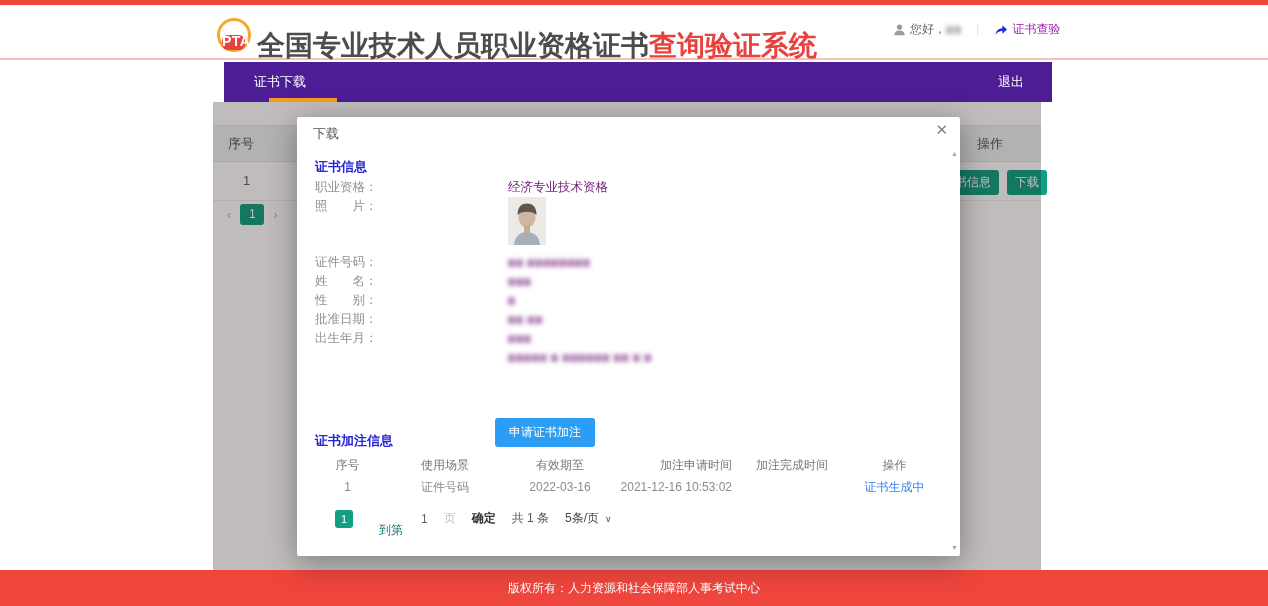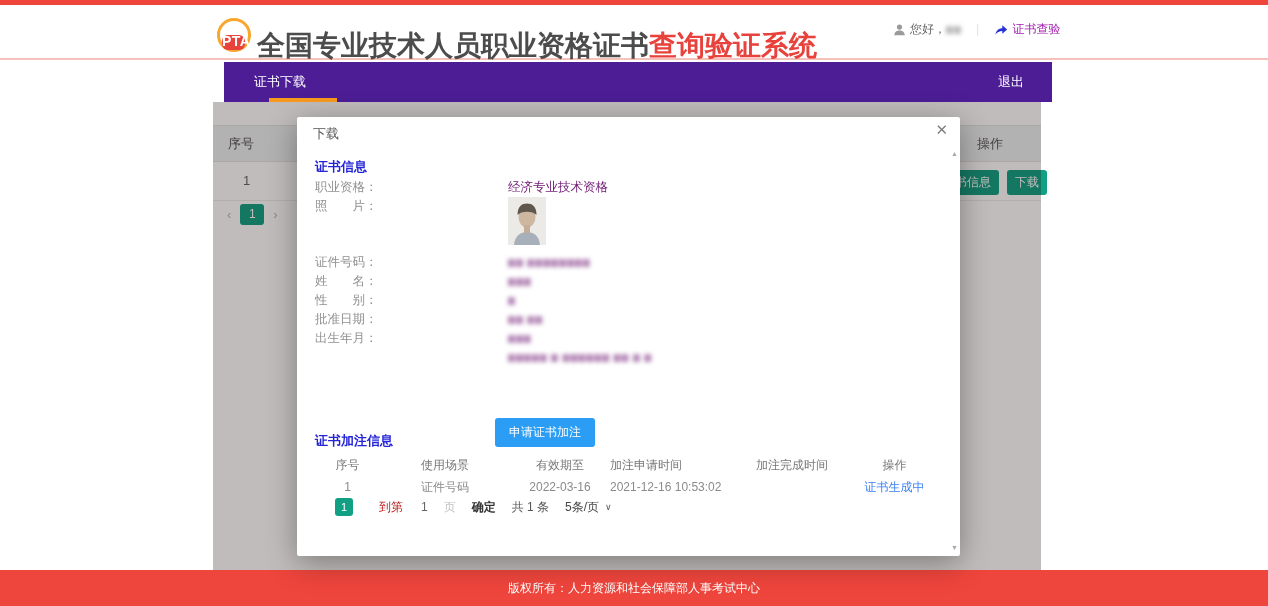--- a/index.html
+++ b/index.html
@@ -49,29 +49,29 @@
   .frow.photo-row{height:56px;}
   .flabel{width:193px;flex:none;white-space:pre;}
   .fvalue{color:#701a75;}
   .photo{width:38px;height:48px;background:#e9e7e2;overflow:hidden;filter:blur(0.6px);}
   .apply-btn{position:absolute;left:198px;top:277px;background:#2b9df4;color:#fff;font-size:12px;padding:6px 14px;border:none;border-radius:3px;cursor:pointer;margin-top:24px;}
   .mtable{position:absolute;left:18px;top:337px;width:622px;font-size:12px;}
   .mtr{display:flex;height:22px;line-height:22px;}
   .mtr .c0{width:65px;text-align:center;}
   .mtr .c1{width:130px;text-align:center;}
   .mtr .c2{width:100px;text-align:center;}
-  .mtr .c3{width:122px;text-align:left;}
+  .mtr .c3{width:122px;text-align:right;}
   .mtr .c4{width:120px;text-align:center;}
   .mtr .c5{width:85px;text-align:center;}
   .mth{color:#777;}
   .mtd{color:#8b8b8b;}
   .link-blue{color:#3b82f6;cursor:pointer;}
   .mpag{position:absolute;left:18px;top:381px;display:flex;align-items:center;font-size:12px;color:#555;}
   .mpg-chip{width:18px;height:18px;background:#12a084;border-radius:3px;color:#fff;text-align:center;line-height:18px;font-size:11px;margin-left:20px;cursor:pointer;}
-  .mpg-light{color:#b91c1c;margin-left:26px;}
+  .mpg-light{color:#0f766e;margin-left:26px;margin-top:24px;}
   .mpg-input{color:#666;margin-left:18px;cursor:text;}
   .mpg-suffix{color:#c3c3c3;margin-left:16px;}
   .mpg-confirm{color:#333;font-weight:bold;margin-left:16px;cursor:pointer;}
   .mpg-total{color:#555;margin-left:16px;}
   .mpg-select{color:#444;margin-left:16px;display:flex;align-items:center;cursor:pointer;}
   .mpg-select .chev{font-size:9px;color:#555;margin-left:6px;}
   
   .footer{position:absolute;left:0;top:570px;width:100%;height:36px;background:#ee453c;color:#fff;font-size:12px;text-align:center;line-height:36px;z-index:6;}
 </style>
 </head>

